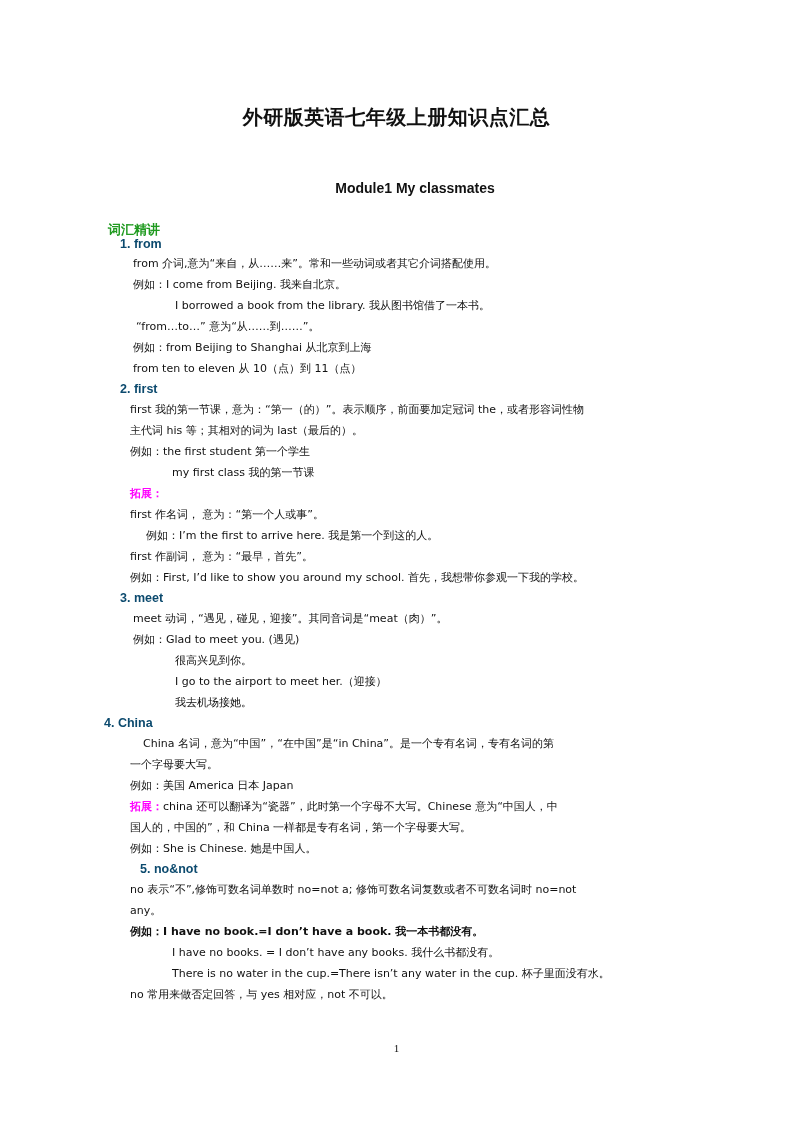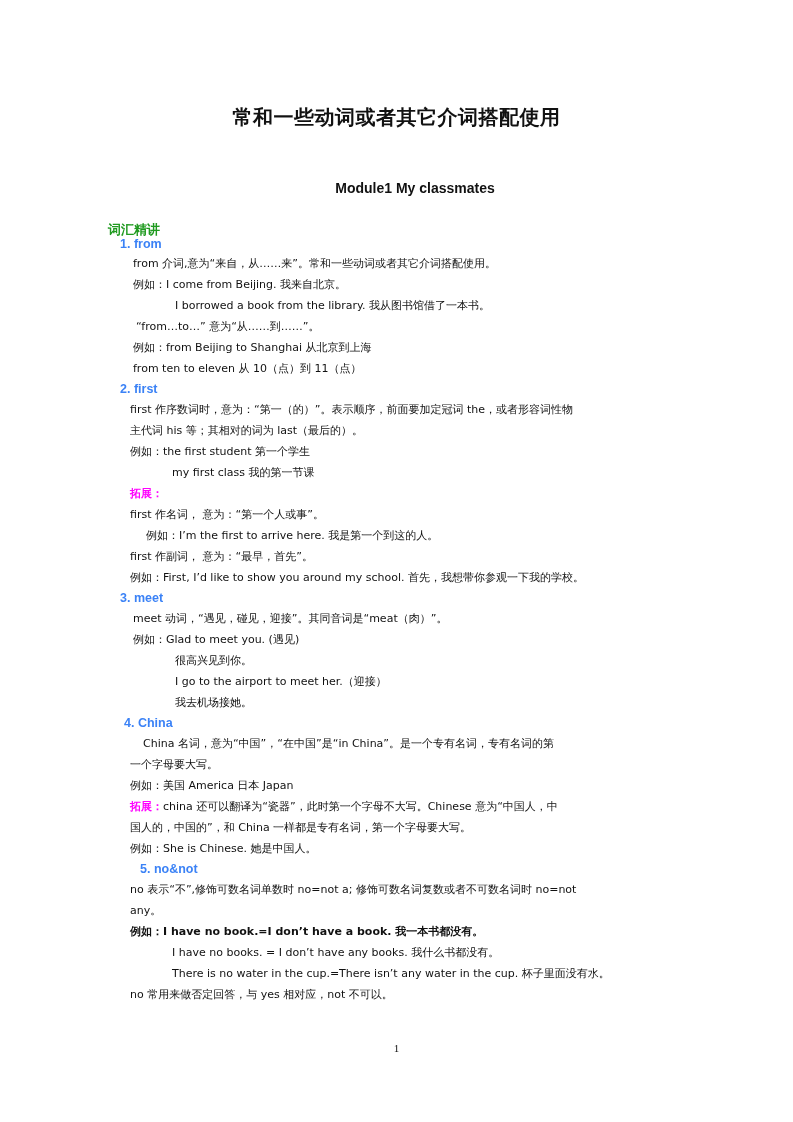--- a/index.html
+++ b/index.html
@@ -16,60 +16,60 @@
     .module {
       position: absolute; left: 0; width: 830px; top: 180px; text-align: center;
       font-family: "Liberation Sans", sans-serif;
       font-size: 14px; font-weight: bold;
     }
     .line {
       position: absolute; white-space: nowrap;
       font-size: 11px; line-height: 16px;
     }
     .sect { color: #1f9a1f; font-weight: bold; font-size: 13px; }
-    .head { color: #3b82f6; font-weight: bold; font-family: "Liberation Sans", sans-serif; font-size: 12.5px; }
+    .head { color: #0c4a6e; font-weight: bold; font-family: "Liberation Sans", sans-serif; font-size: 12.5px; }
     .ext { color: #ff00ff; font-weight: bold; text-align: center; }
     .pagenum {
       position: absolute; top: 1042px; left: 0; width: 793px; text-align: center;
       font-family: "Liberation Serif", serif; font-size: 11px;
     }
   </style>
 </head>
 <body>
 
 <div class="page">
-  <div class="title">常和一些动词或者其它介词搭配使用</div>
+  <div class="title">外研版英语七年级上册知识点汇总</div>
   <div class="module">Module1 My classmates</div>
   <div class="line sect" style="left:108px; top:222px;">词汇精讲</div>
 
   <div id="lines">
       <div class="line head" style="left: 120px; top: 236px;">1. from</div>
       <div class="line" style="left: 133px; top: 256px;">from 介词,意为“来自，从……来”。常和一些动词或者其它介词搭配使用。</div>
       <div class="line" style="left: 133px; top: 277px;">例如：I come from Beijing.  我来自北京。</div>
       <div class="line" style="left: 175px; top: 298px;">I borrowed a book from the library.  我从图书馆借了一本书。</div>
       <div class="line" style="left: 136px; top: 319px;">“from…to…” 意为“从……到……”。</div>
       <div class="line" style="left: 133px; top: 340px;">例如：from Beijing to Shanghai    从北京到上海</div>
       <div class="line" style="left: 133px; top: 361px;">from ten to eleven  从 10（点）到 11（点）</div>
       <div class="line head" style="left: 120px; top: 381px;">2. first</div>
-      <div class="line" style="left: 130px; top: 402px;">first  作序数词时，意为：“第一（的）”。表示顺序，前面要加定冠词 the，或者形容词性物</div>
+      <div class="line" style="left: 130px; top: 402px;">first  我的第一节课，意为：“第一（的）”。表示顺序，前面要加定冠词 the，或者形容词性物</div>
       <div class="line" style="left: 130px; top: 423px;">主代词 his 等；其相对的词为 last（最后的）。</div>
       <div class="line" style="left: 130px; top: 444px;">例如：the first student  第一个学生</div>
       <div class="line" style="left: 172px; top: 465px;">my first class  我的第一节课</div>
       <div class="line ext" style="left: 130px; top: 486px;">拓展：</div>
       <div class="line" style="left: 130px; top: 507px;">first  作名词，   意为：“第一个人或事”。</div>
       <div class="line" style="left: 130px; top: 528px; margin-left: 16px;">例如：I’m the first to arrive here.  我是第一个到这的人。</div>
       <div class="line" style="left: 130px; top: 549px;">first  作副词，   意为：“最早，首先”。</div>
       <div class="line" style="left: 130px; top: 570px;">例如：First, I’d like to show you around my school.  首先，我想带你参观一下我的学校。</div>
       <div class="line head" style="left: 120px; top: 590px;">3. meet</div>
       <div class="line" style="left: 133px; top: 611px;">meet  动词，“遇见，碰见，迎接”。其同音词是“meat（肉）”。</div>
       <div class="line" style="left: 133px; top: 632px;">例如：Glad to meet you. (遇见)</div>
       <div class="line" style="left: 175px; top: 653px;">很高兴见到你。</div>
       <div class="line" style="left: 175px; top: 674px;">I go to the airport to meet her.（迎接）</div>
       <div class="line" style="left: 175px; top: 695px;">我去机场接她。</div>
-      <div class="line head" style="left: 124px; top: 715px;">4. China</div>
+      <div class="line head" style="left: 104px; top: 715px;">4. China</div>
       <div class="line" style="left: 143px; top: 736px;">China  名词，意为“中国”，“在中国”是“in China”。是一个专有名词，专有名词的第</div>
       <div class="line" style="left: 130px; top: 757px;">一个字母要大写。</div>
       <div class="line" style="left: 130px; top: 778px;">例如：美国    America        日本    Japan</div>
       <div class="line" style="left: 130px; top: 799px;"><span class="ext">拓展：</span><span>china 还可以翻译为“瓷器”，此时第一个字母不大写。Chinese 意为“中国人，中</span></div>
       <div class="line" style="left: 130px; top: 820px;">国人的，中国的”，和 China 一样都是专有名词，第一个字母要大写。</div>
       <div class="line" style="left: 130px; top: 841px;">例如：She is Chinese.  她是中国人。</div>
       <div class="line head" style="left: 120px; top: 861px; margin-left: 20px;">5. no&amp;not</div>
       <div class="line" style="left: 130px; top: 882px;">no  表示“不”,修饰可数名词单数时 no=not a;  修饰可数名词复数或者不可数名词时 no=not</div>
       <div class="line" style="left: 130px; top: 903px;">any。</div>
       <div class="line" style="left: 130px; top: 924px; font-weight: bold;">例如：I have no book.=I don’t have a book.  我一本书都没有。</div>

